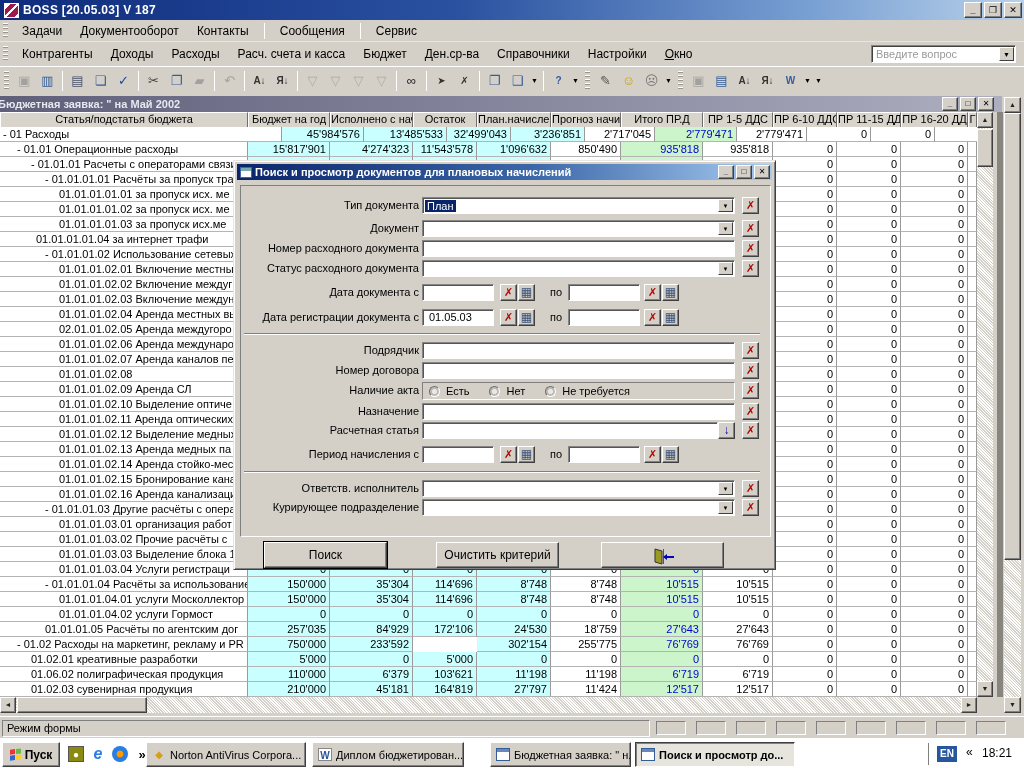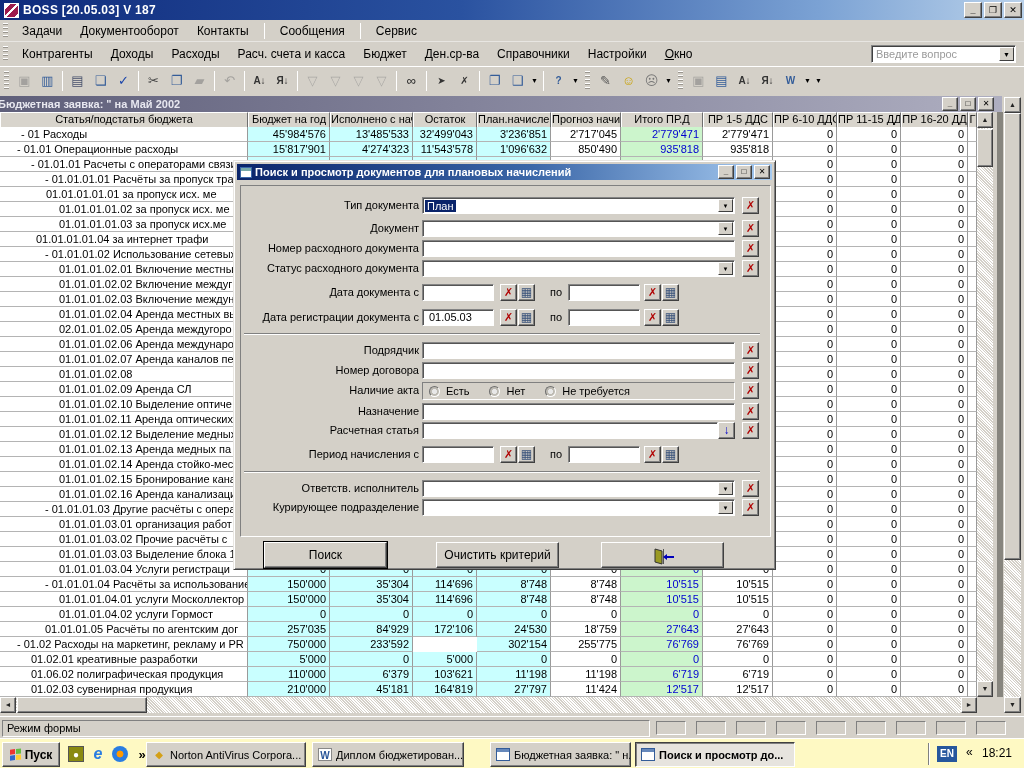--- a/index.html
+++ b/index.html
@@ -107,21 +107,21 @@
   .dbtn { position:absolute; height:26px; background:#d4d0c8; border:1px solid;
     border-color:#fff #404040 #404040 #fff; box-shadow:inset -1px -1px 0 #808080;
     text-align:center; line-height:24px; font-size:12px; }
   .dbtn.def { outline:1px solid #000; }
   .doorsvg { vertical-align:middle; }
   
   .statusbar { position:absolute; left:0; top:716px; width:1024px; height:22px; background:#d4d0c8; border-top:1px solid #fff; }
   .spanel { position:absolute; left:2px; top:3px; width:648px; height:17px; border:1px solid;
     border-color:#808080 #fff #fff #808080; line-height:15px; padding-left:4px; }
   .scell { position:absolute; top:4px; width:30px; height:14px; border:1px solid; border-color:#808080 #fff #fff #808080; }
-  .taskbar { position:absolute; left:0; top:738px; width:1024px; height:30px; background:#fef9c3; border-top:1px solid #fff;
+  .taskbar { position:absolute; left:0; top:738px; width:1024px; height:30px; background:#ffffff; border-top:1px solid #fff;
     display:block; }
   .startbtn { position:absolute; left:2px; top:3px; width:58px; height:25px; background:#d4d0c8; border:1px solid;
     border-color:#fff #404040 #404040 #fff; box-shadow:inset -1px -1px 0 #808080;
     display:flex; align-items:center; justify-content:center; gap:3px; font-weight:bold; font-size:12px; }
   .flag { width:12px; height:12px; display:grid; grid-template-columns:5px 5px; grid-template-rows:5px 5px; gap:1px; transform:skewY(-6deg); }
   .flag i { display:block; }
   .ql { position:absolute; top:4px; width:20px; height:22px; display:flex; align-items:center; justify-content:center; font-size:13px; }
   .task { position:absolute; top:3px; height:25px; background:#d4d0c8; border:1px solid;
     border-color:#fff #404040 #404040 #fff; box-shadow:inset -1px -1px 0 #808080;
     display:flex; align-items:center; gap:4px; padding:0 5px; overflow:hidden; white-space:nowrap; font-size:11px; }
@@ -309,21 +309,21 @@
         <div class="hcell" style="width: 70px;">Прогноз начисл</div>
         <div class="hcell" style="width: 82px;">Итого ПР.Д</div>
         <div class="hcell" style="width: 70px;">ПР 1-5 ДДС</div>
         <div class="hcell" style="width: 64px;">ПР 6-10 ДДС</div>
         <div class="hcell" style="width: 64px;">ПР 11-15 ДД</div>
         <div class="hcell" style="width: 67px;">ПР 16-20 ДД</div>
         <div class="hcell" style="width: 9px;">Г</div>
       </div>
     <div class="gridbody" id="grid-body">
         <div class="grow">
-          <div class="gcell" style="width: 248px; padding-left: 21px;">- 01 Расходы</div>
+          <div class="gcell" style="width: 282px; padding-left: 3px;">- 01 Расходы</div>
           <div class="gcell num c-cyan" style="width: 82px;">45'984'576</div>
           <div class="gcell num c-cyan" style="width: 83px;">13'485'533</div>
           <div class="gcell num c-cyan" style="width: 64px;">32'499'043</div>
           <div class="gcell num c-cyan" style="width: 74px;">3'236'851</div>
           <div class="gcell num" style="width: 70px;">2'717'045</div>
           <div class="gcell num c-green" style="width: 82px;">2'779'471</div>
           <div class="gcell num" style="width: 70px;">2'779'471</div>
           <div class="gcell num" style="width: 64px;">0</div>
           <div class="gcell num" style="width: 64px;">0</div>
           <div class="gcell num" style="width: 67px;">0</div>
@@ -365,21 +365,21 @@
           <div class="gcell num c-cyan" style="width: 74px;"></div>
           <div class="gcell num" style="width: 70px;"></div>
           <div class="gcell num c-green" style="width: 82px;"></div>
           <div class="gcell num" style="width: 70px;"></div>
           <div class="gcell num" style="width: 64px;">0</div>
           <div class="gcell num" style="width: 64px;">0</div>
           <div class="gcell num" style="width: 67px;">0</div>
           <div class="gcell" style="width: 9px;"></div>
         </div>
         <div class="grow">
-          <div class="gcell" style="width: 248px; padding-left: 46px;">01.01.01.01.01 за пропуск исх. ме</div>
+          <div class="gcell" style="width: 248px; padding-left: 59px;">01.01.01.01.01 за пропуск исх. ме</div>
           <div class="gcell num c-cyan" style="width: 82px;"></div>
           <div class="gcell num c-cyan" style="width: 83px;"></div>
           <div class="gcell num c-cyan" style="width: 64px;"></div>
           <div class="gcell num c-cyan" style="width: 74px;"></div>
           <div class="gcell num" style="width: 70px;"></div>
           <div class="gcell num c-green" style="width: 82px;"></div>
           <div class="gcell num" style="width: 70px;"></div>
           <div class="gcell num" style="width: 64px;">0</div>
           <div class="gcell num" style="width: 64px;">0</div>
           <div class="gcell num" style="width: 67px;">0</div>

